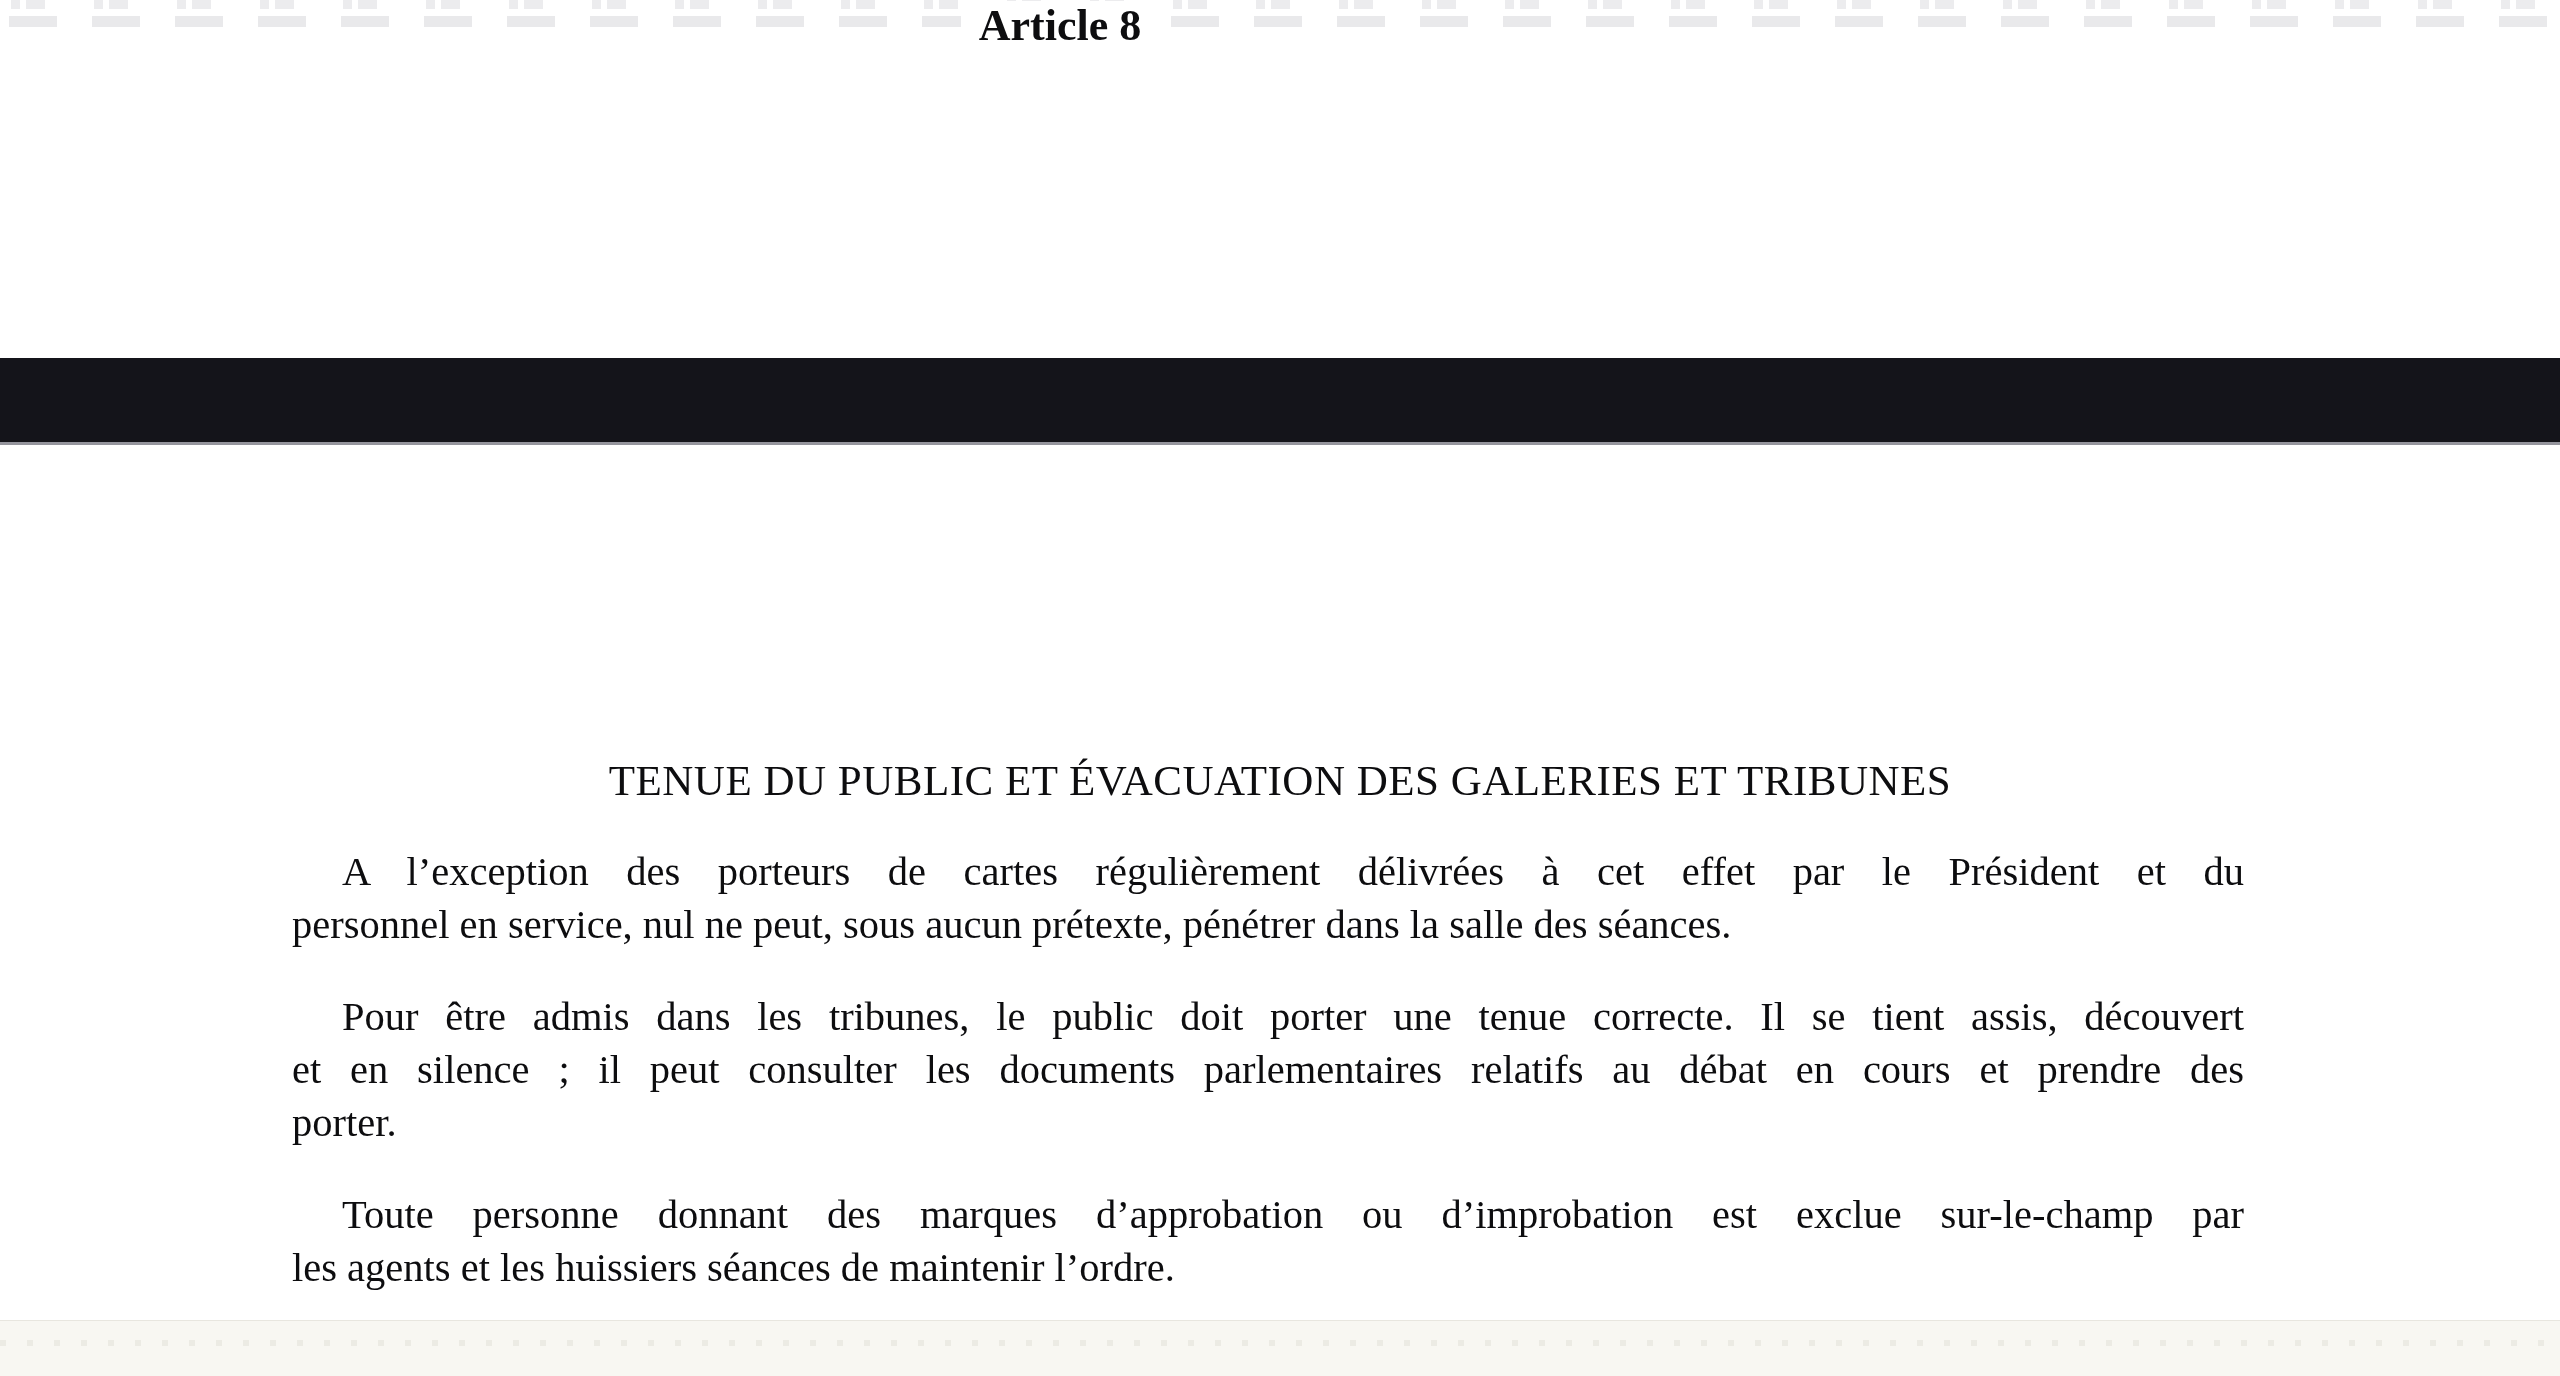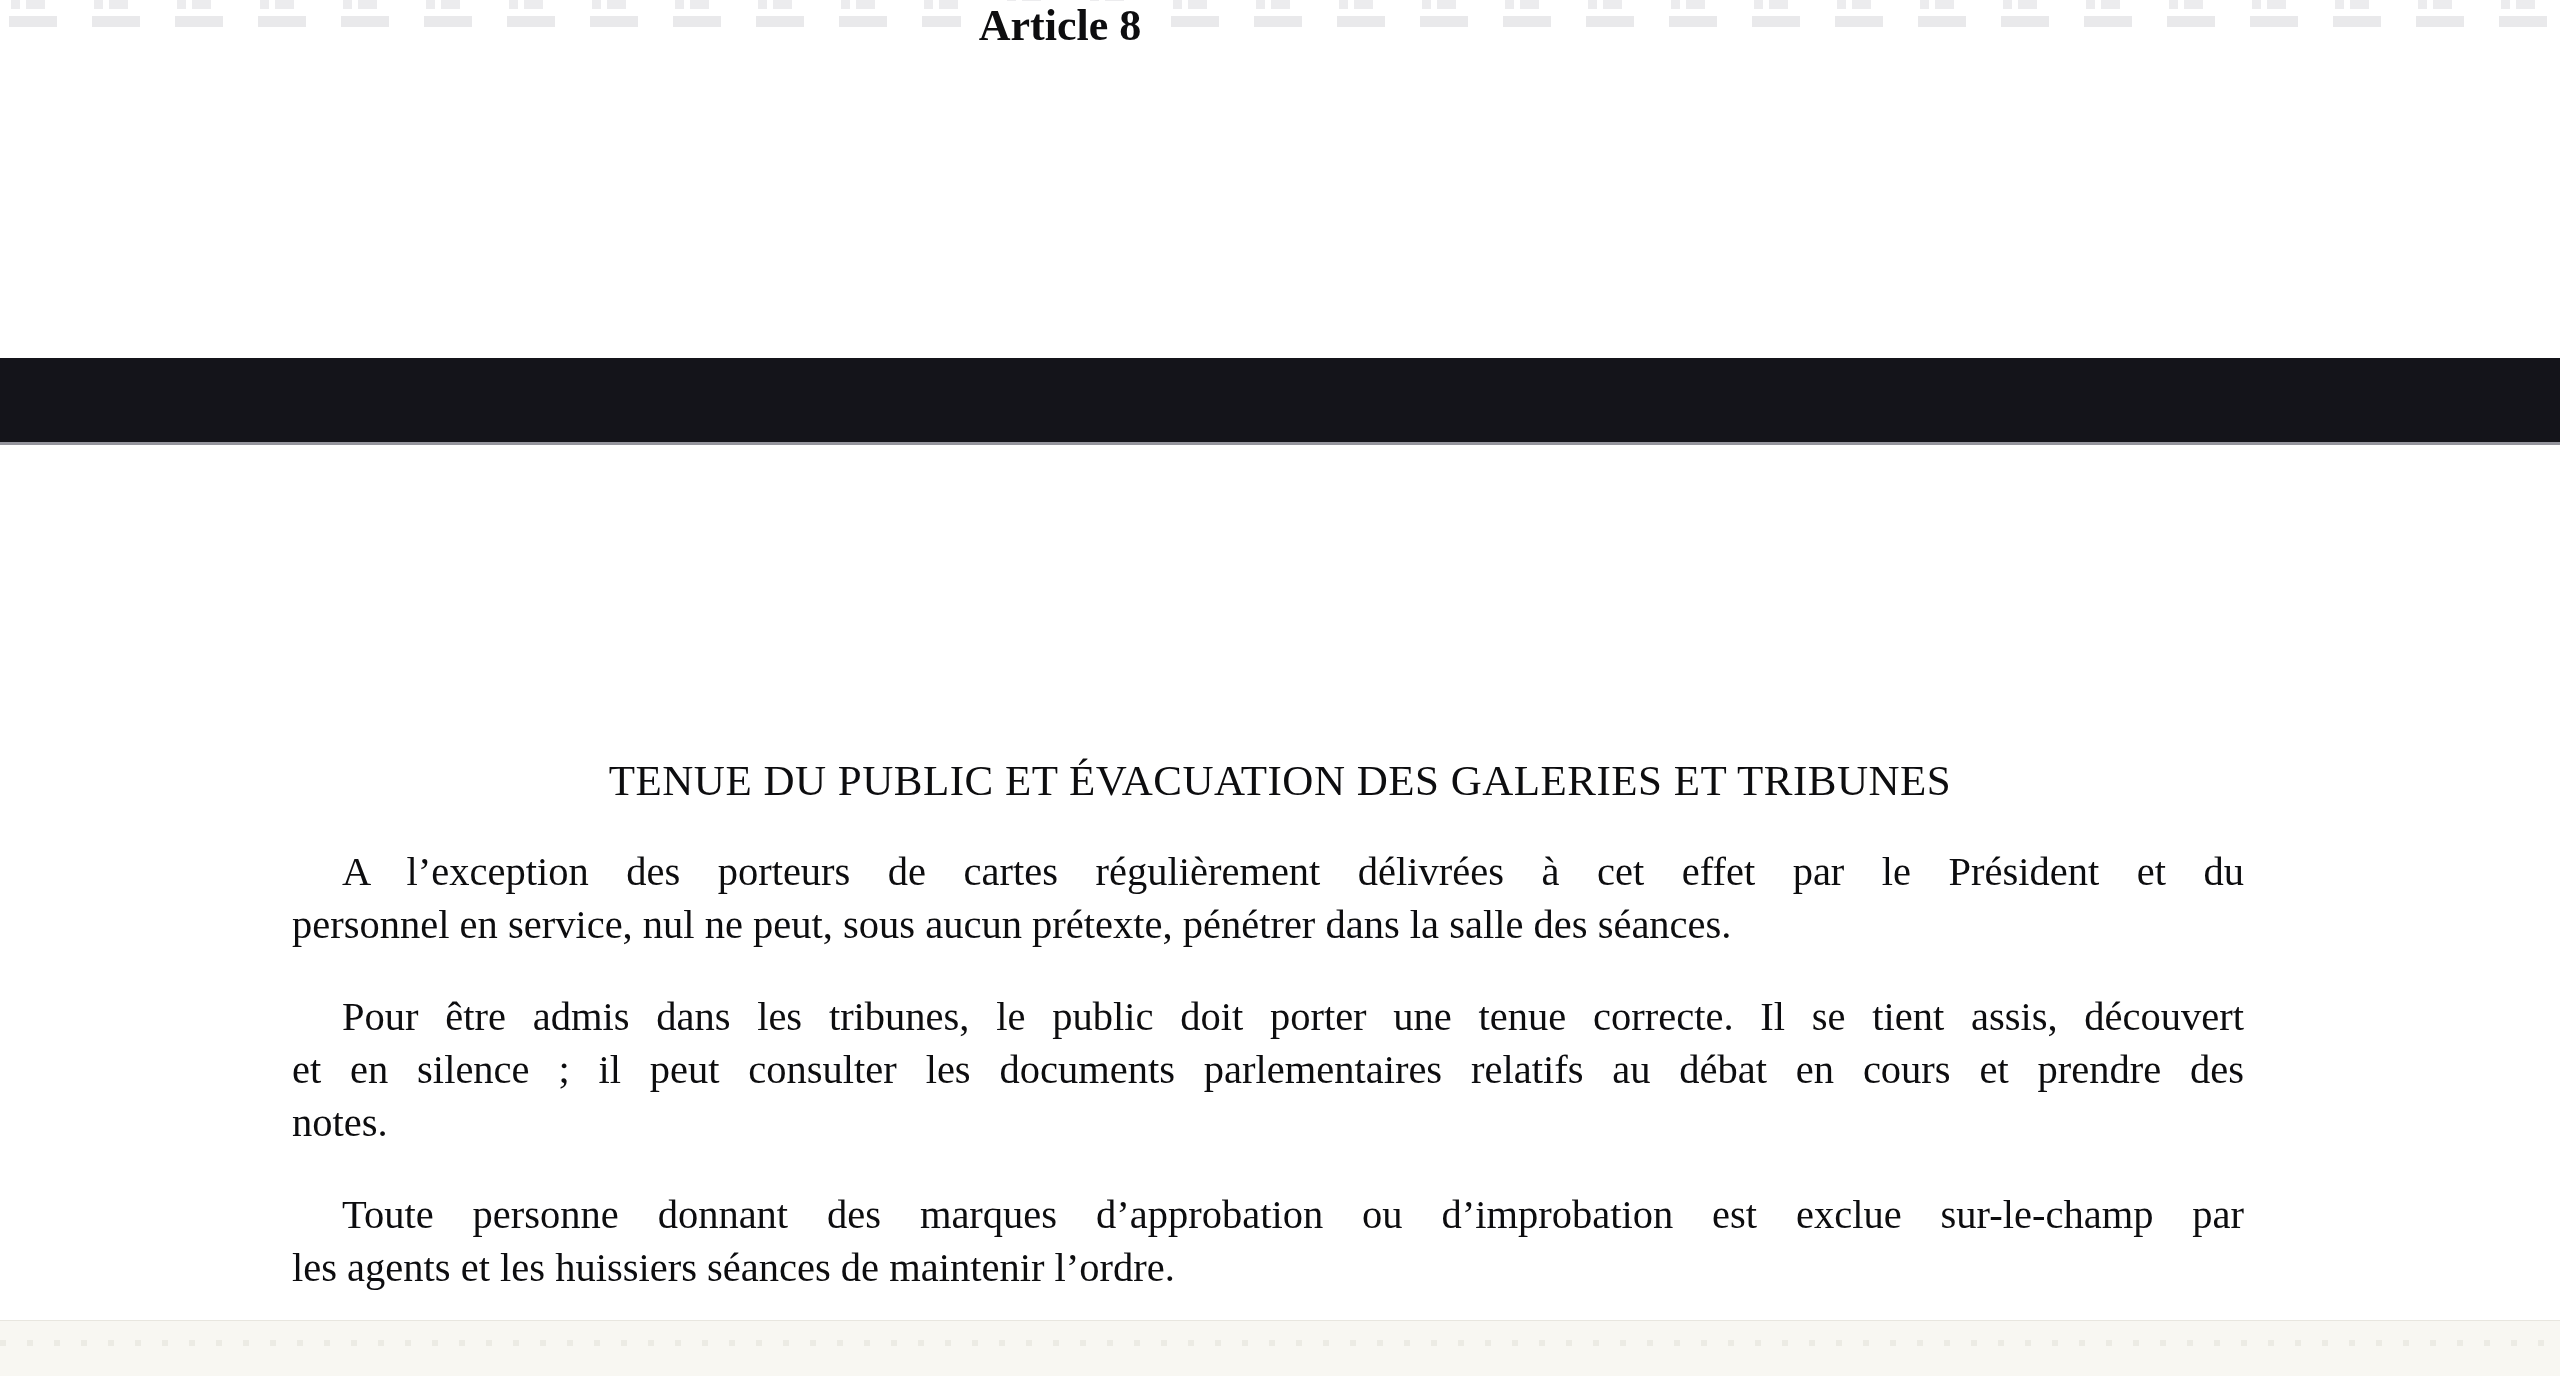--- a/index.html
+++ b/index.html
@@ -115,21 +115,21 @@
 <div class="body-text">
 
   <div class="para">
     <div class="line jl indent">A l’exception des porteurs de cartes régulièrement délivrées à cet effet par le Président et du</div>
     <div class="line ll">personnel en service, nul ne peut, sous aucun prétexte, pénétrer dans la salle des séances.</div>
   </div>
 
   <div class="para">
     <div class="line jl indent">Pour être admis dans les tribunes, le public doit porter une tenue correcte. Il se tient assis, découvert</div>
     <div class="line jl">et en silence ; il peut consulter les documents parlementaires relatifs au débat en cours et prendre des</div>
-    <div class="line ll">notes.</div>
+    <div class="line ll">porter.</div>
   </div>
 
   <div class="para">
     <div class="line jl indent">Toute personne donnant des marques d’approbation ou d’improbation est exclue sur-le-champ par</div>
     <div class="line ll">les agents et les huissiers séances de maintenir l’ordre.</div>
   </div>
 
 </div>
 
 <div class="bottom-band"></div>

